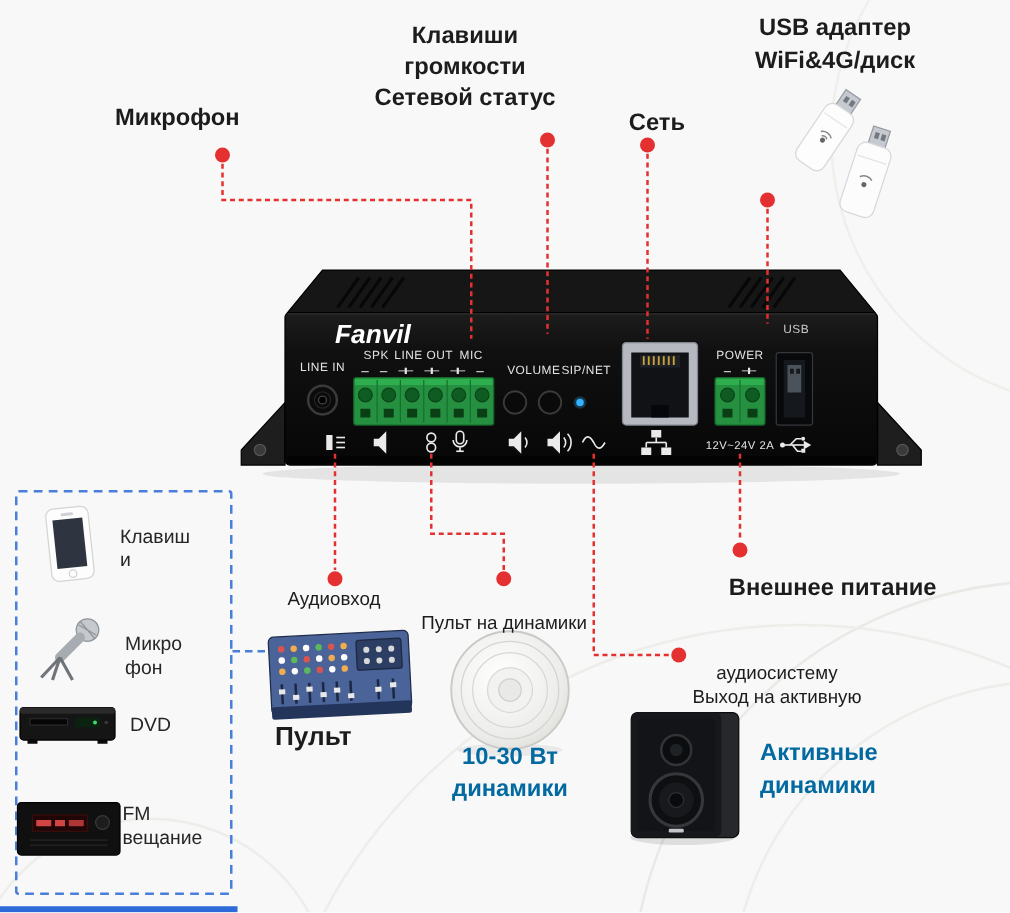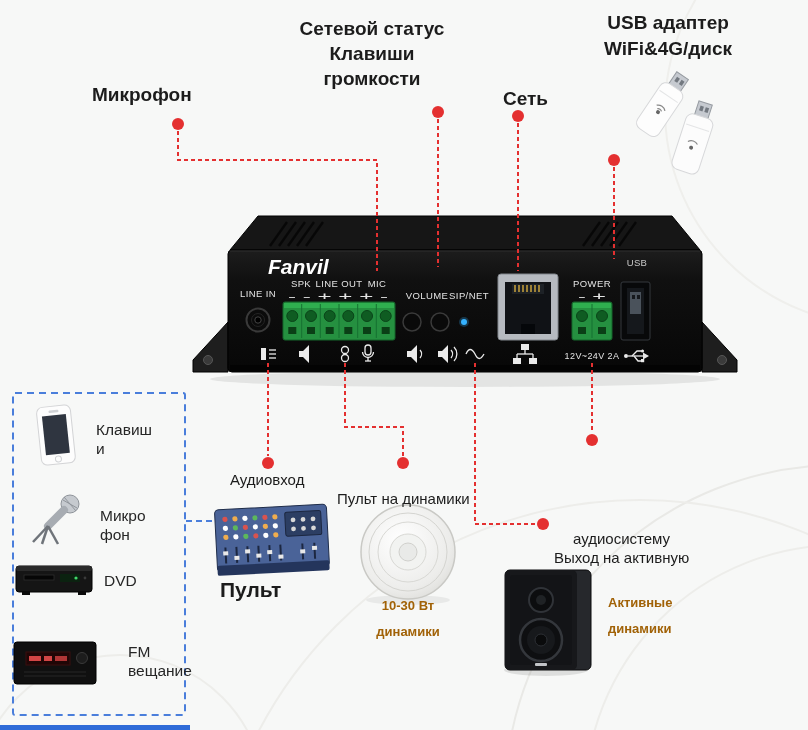--- a/index.html
+++ b/index.html
@@ -4,21 +4,21 @@
 <style>
   html,body{margin:0;padding:0;background:#fff;}
   .canvas{position:relative;width:808px;height:730px;background:#f7f8f7;
           font-family:"Liberation Sans",sans-serif;overflow:hidden;}
   .lbl{position:absolute;color:#1c1c1c;text-align:center;}
   .bold{font-weight:700;font-size:19px;line-height:25px;}
   .plain{font-size:15px;line-height:19px;}
   .center{text-align:center;}
   .brk{word-break:break-all;}
   .srcLbl{font-size:15.5px;line-height:19px;color:#262626;position:absolute;}
-  .outLbl{font-weight:700;font-size:13px;line-height:26px;color:#a16207;position:absolute;}
+  .outLbl{font-weight:700;font-size:19px;line-height:26px;color:#0369a1;position:absolute;}
   svg{position:absolute;left:0;top:0;}
   svg text{font-family:"Liberation Sans",sans-serif;}
 </style>
 </head>
 <body>
 
 <div class="canvas">
 
 <svg width="808" height="730" viewBox="0 0 808 730">
   <defs>
@@ -365,45 +365,46 @@
     <circle cx="268" cy="463" r="6"></circle>
     <circle cx="403" cy="463" r="6"></circle>
     <circle cx="543" cy="524" r="6"></circle>
     <circle cx="592" cy="440" r="6"></circle>
   </g>
 </svg>
 
 <div class="lbl bold" style="left:92px;top:82px;">Микрофон</div>
 
 <div class="lbl bold center" style="left:292px;top:16px;width:160px;">
+  <div>Клавиши громкости</div>
   <div>Сетевой статус</div>
-  <div>Клавиши громкости</div>
 </div>
 
 <div class="lbl bold" style="left:503px;top:86px;">Сеть</div>
 
 <div class="lbl bold" style="left:604px;top:10px;line-height:26px;">
   <div>USB адаптер</div>
   <div>WiFi&amp;4G/диск</div>
 </div>
 
 <div class="lbl plain" style="left:230px;top:470px;">Аудиовход</div>
 
 <div class="lbl plain" style="left:337px;top:489px;">Пульт на динамики</div>
 
+<div class="lbl bold" style="left:583px;top:458px;">Внешнее питание</div>
 
 <div class="lbl plain" style="left:554px;top:529px;">
   <div>аудиосистему</div>
   <div>Выход на активную</div>
 </div>
 
 <div class="srcLbl brk" style="left:96px;top:420px;width:62px;">Клавиши</div>
 <div class="srcLbl brk" style="left:100px;top:506px;width:50px;">Микрофон</div>
 <div class="srcLbl" style="left:104px;top:571px;">DVD</div>
-<div class="srcLbl" style="left:98px;top:642px;width:74px;padding-left:30px;">FM вещание</div>
+<div class="srcLbl" style="left:98px;top:642px;width:74px;">FM вещание</div>
 
 <div class="lbl" style="left:220px;top:578px;font-size:21px;font-weight:700;">Пульт</div>
 
 <div class="outLbl center" style="left:338px;top:593px;width:140px;">
   <div>10-30 Вт</div>
   <div>динамики</div>
 </div>
 
 <div class="outLbl" style="left:608px;top:590px;">
   <div>Активные</div>

